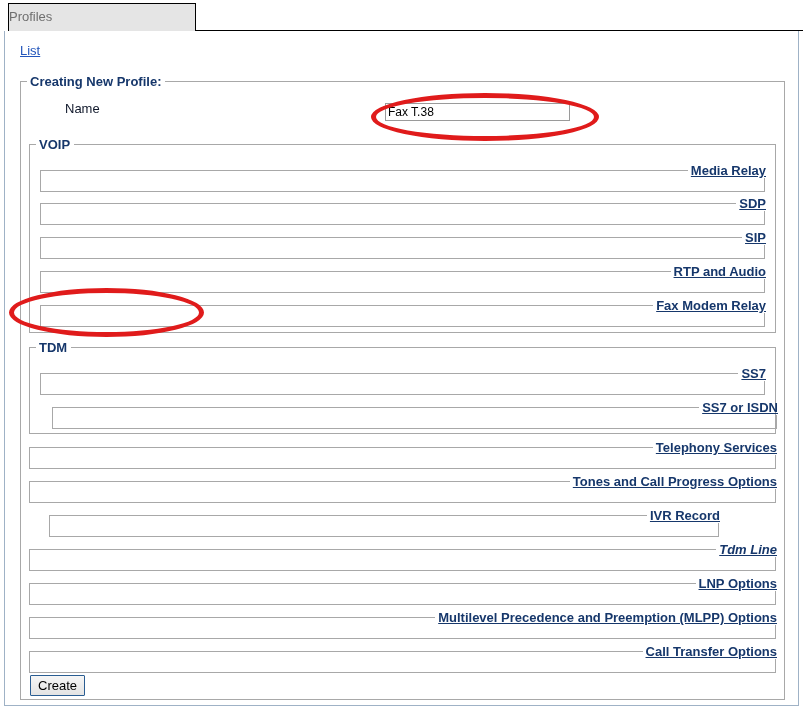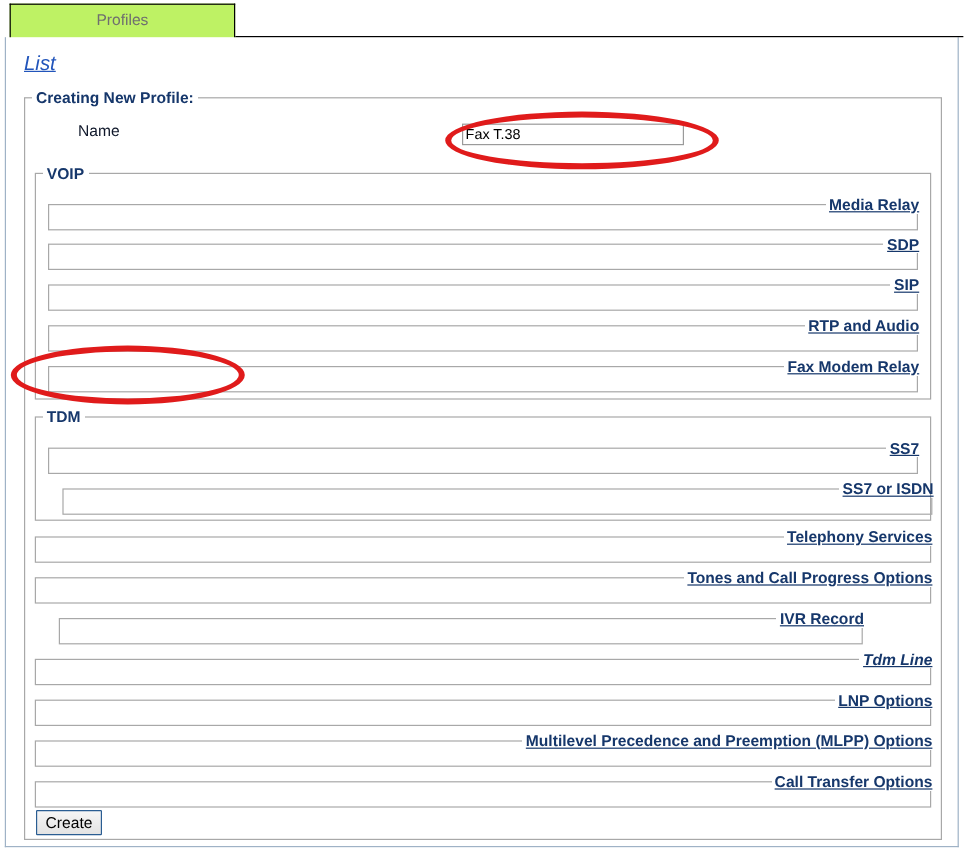--- a/index.html
+++ b/index.html
@@ -27,22 +27,21 @@
   }
   .tab {
     position: absolute;
     left: 8px;
     top: 3px;
     width: 188px;
     height: 28px;
     box-sizing: border-box;
     border: 1px solid #000000;
     border-bottom: none;
-    background: #bef264;
-    text-align: center;
+    background: #e5e5e5;
     line-height: 26px;
     font-size: 13px;
     color: #6f6f6f;
     font-family: "Liberation Sans", sans-serif;
     z-index: 3;
   }
   .tabline {
     position: absolute;
     left: 196px;
     top: 30px;
@@ -50,25 +49,24 @@
     height: 0;
     border-top: 1px solid #000000;
     z-index: 2;
   }
 
   
   .listlink {
     position: absolute;
     left: 20px;
     top: 43px;
-    font-size: 17px;
+    font-size: 13px;
     color: #2255bb;
     text-decoration: underline;
     cursor: pointer;
-    font-style: italic;
   }
 
   
   fieldset {
     border: 1px solid #a8a8a8;
     margin: 0;
     padding: 0;
     box-sizing: border-box;
   }
   legend {

